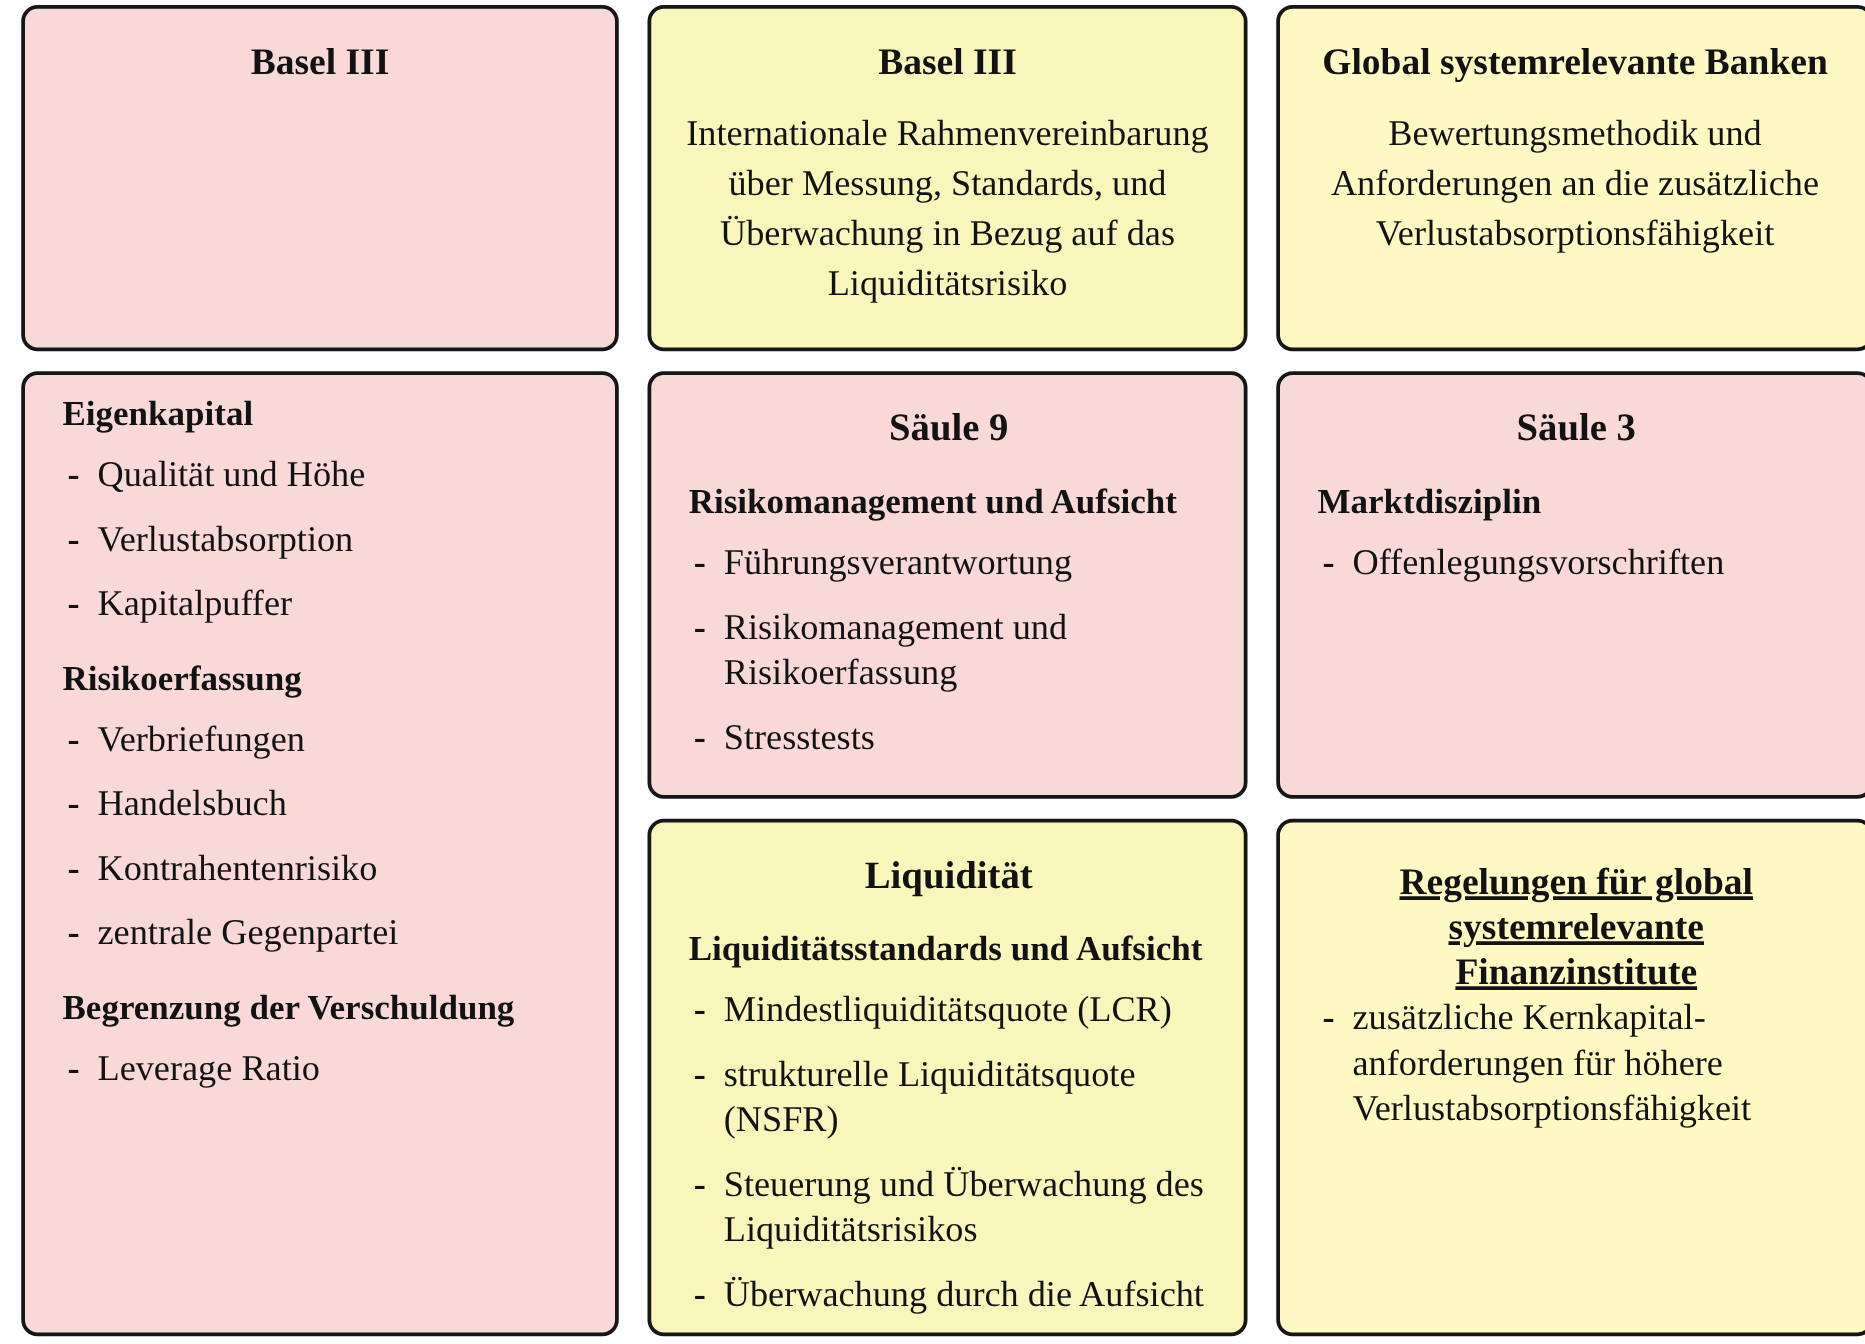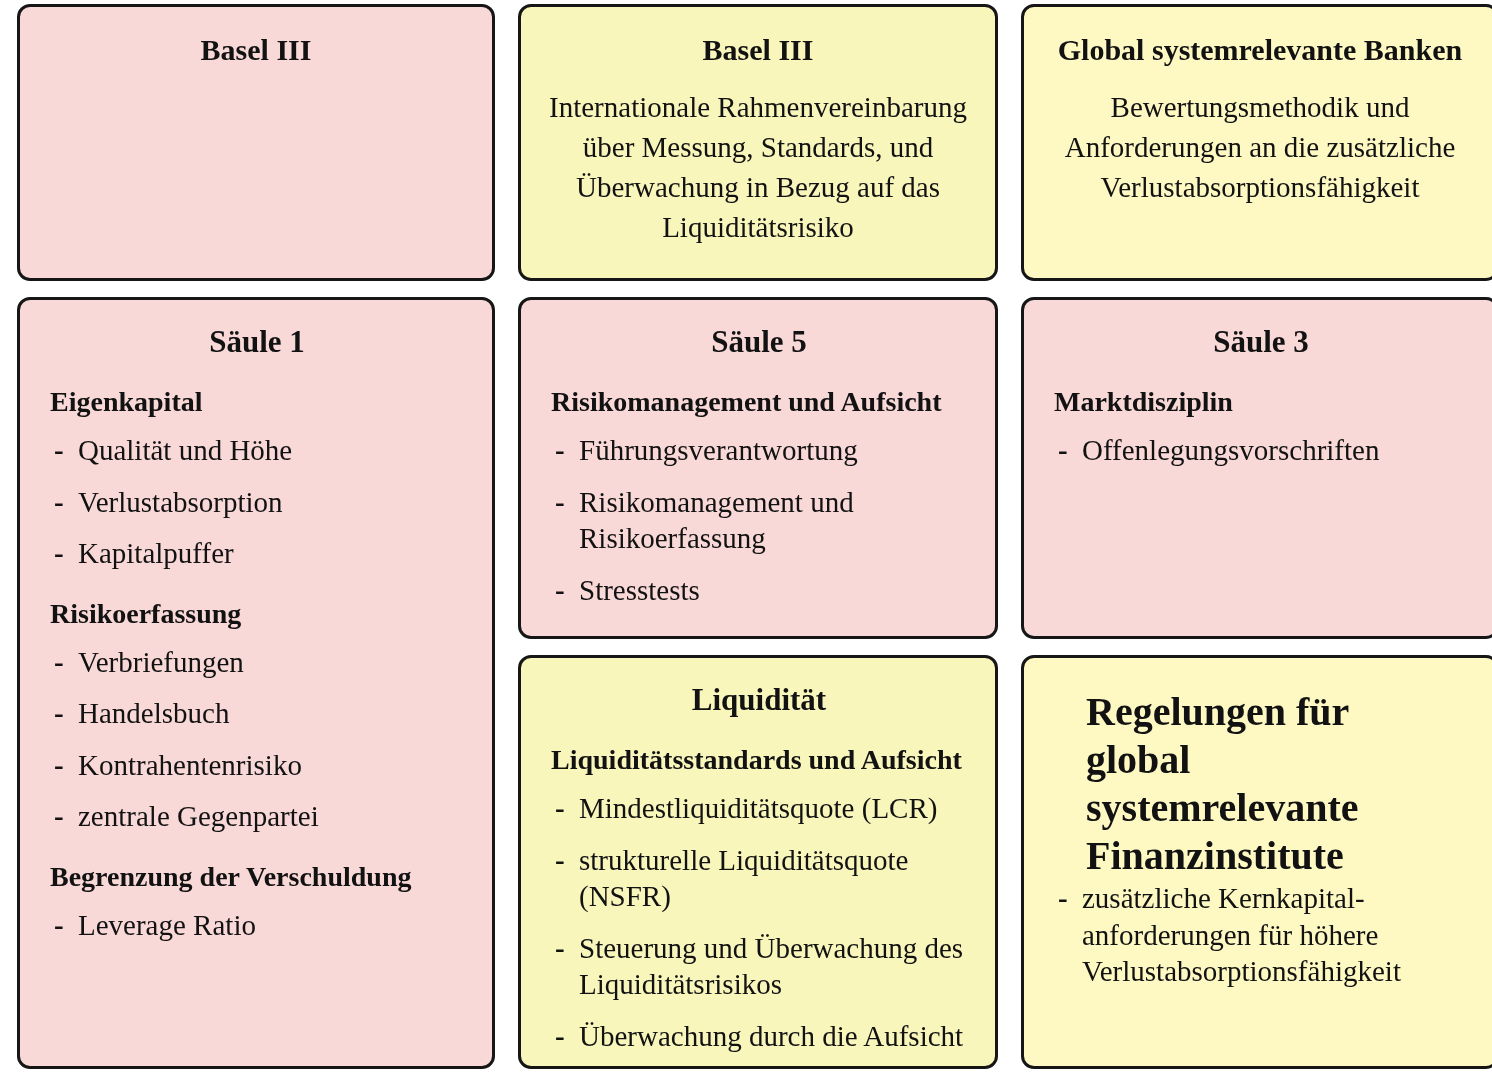--- a/index.html
+++ b/index.html
@@ -91,25 +91,27 @@
   }
   .item-text {
     flex: 1 1 auto;
   }
 
   
   .sifi-box {
     padding: 20px 28px 10px 30px;
   }
   .sifi-title {
-    font-weight: bold;
-    font-size: 40px;
+    text-align: center;
+    font-weight: bold;
+    font-size: 30px;
     line-height: 1.2;
     max-width: 350px;
     margin: 10px auto 0 auto;
+    text-decoration: underline;
   }
   .sifi-list {
     margin-top: 52px;
   }
   .sifi-box .item-text {
     max-width: 348px;
   }
 </style>
 </head>
 <body>
@@ -124,21 +126,20 @@
     <div class="box-title">Basel III</div>
     <div class="box-body">Internationale Rahmenvereinbarung über Messung, Standards, und Überwachung in Bezug auf das Liquiditätsrisiko</div>
   </div>
 
   <div class="box bg-gray top-box">
     <div class="box-title">Global systemrelevante Banken</div>
     <div class="box-body">Bewertungsmethodik und Anforderungen an die zusätzliche Verlustabsorptionsfähigkeit</div>
   </div>
 
   <div class="box bg-pink pillar-box" style="grid-row: 2 / 4;">
-    <div class="pillar-title">Säule 1</div>
 
     <div class="section">
       <div class="section-heading">Eigenkapital</div>
       <ul class="item-list">
         <li>
             <span class="dash">-</span>
             <span class="item-text">Qualität und Höhe</span>
           </li>
         <li>
             <span class="dash">-</span>
@@ -178,21 +179,21 @@
       <ul class="item-list">
         <li>
             <span class="dash">-</span>
             <span class="item-text">Leverage Ratio</span>
           </li>
       </ul>
     </div>
   </div>
 
   <div class="box bg-pink pillar-box">
-    <div class="pillar-title">Säule 5</div>
+    <div class="pillar-title">Säule 9</div>
     <div class="section">
       <div class="section-heading">Risikomanagement und Aufsicht</div>
       <ul class="item-list">
         <li>
             <span class="dash">-</span>
             <span class="item-text">Führungsverantwortung</span>
           </li>
         <li>
             <span class="dash">-</span>
             <span class="item-text">Risikomanagement und Risikoerfassung</span>

